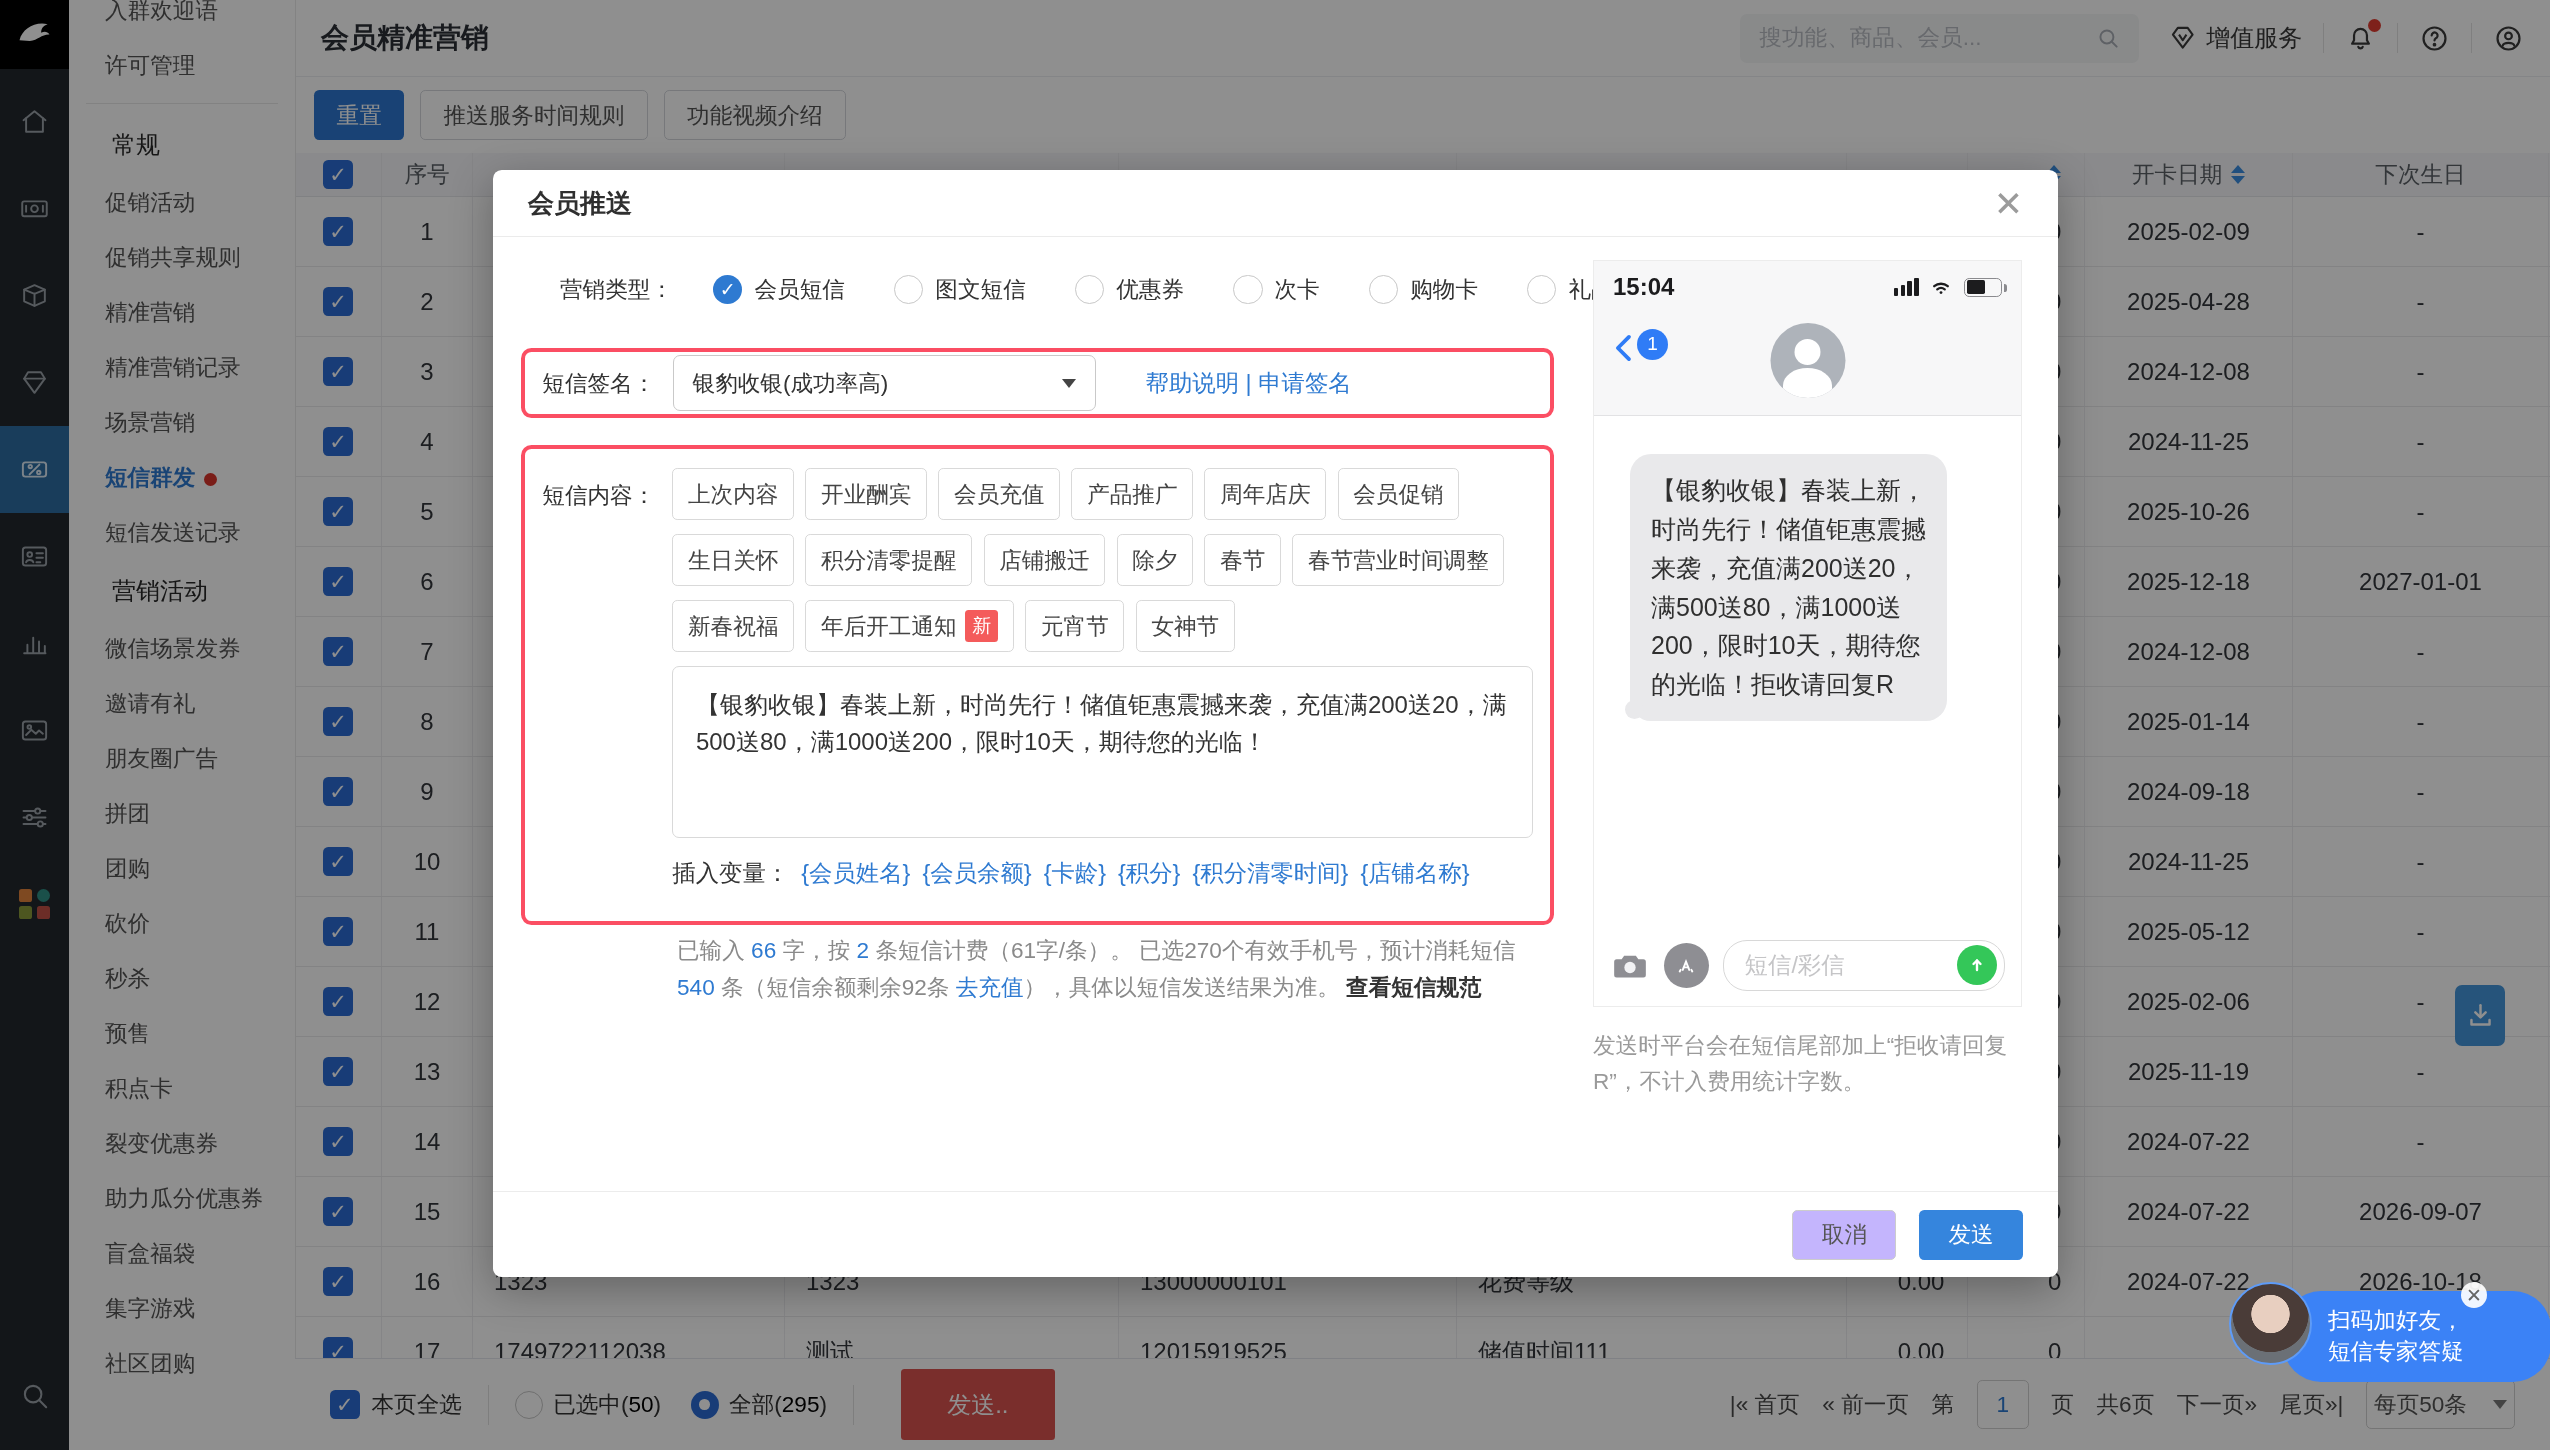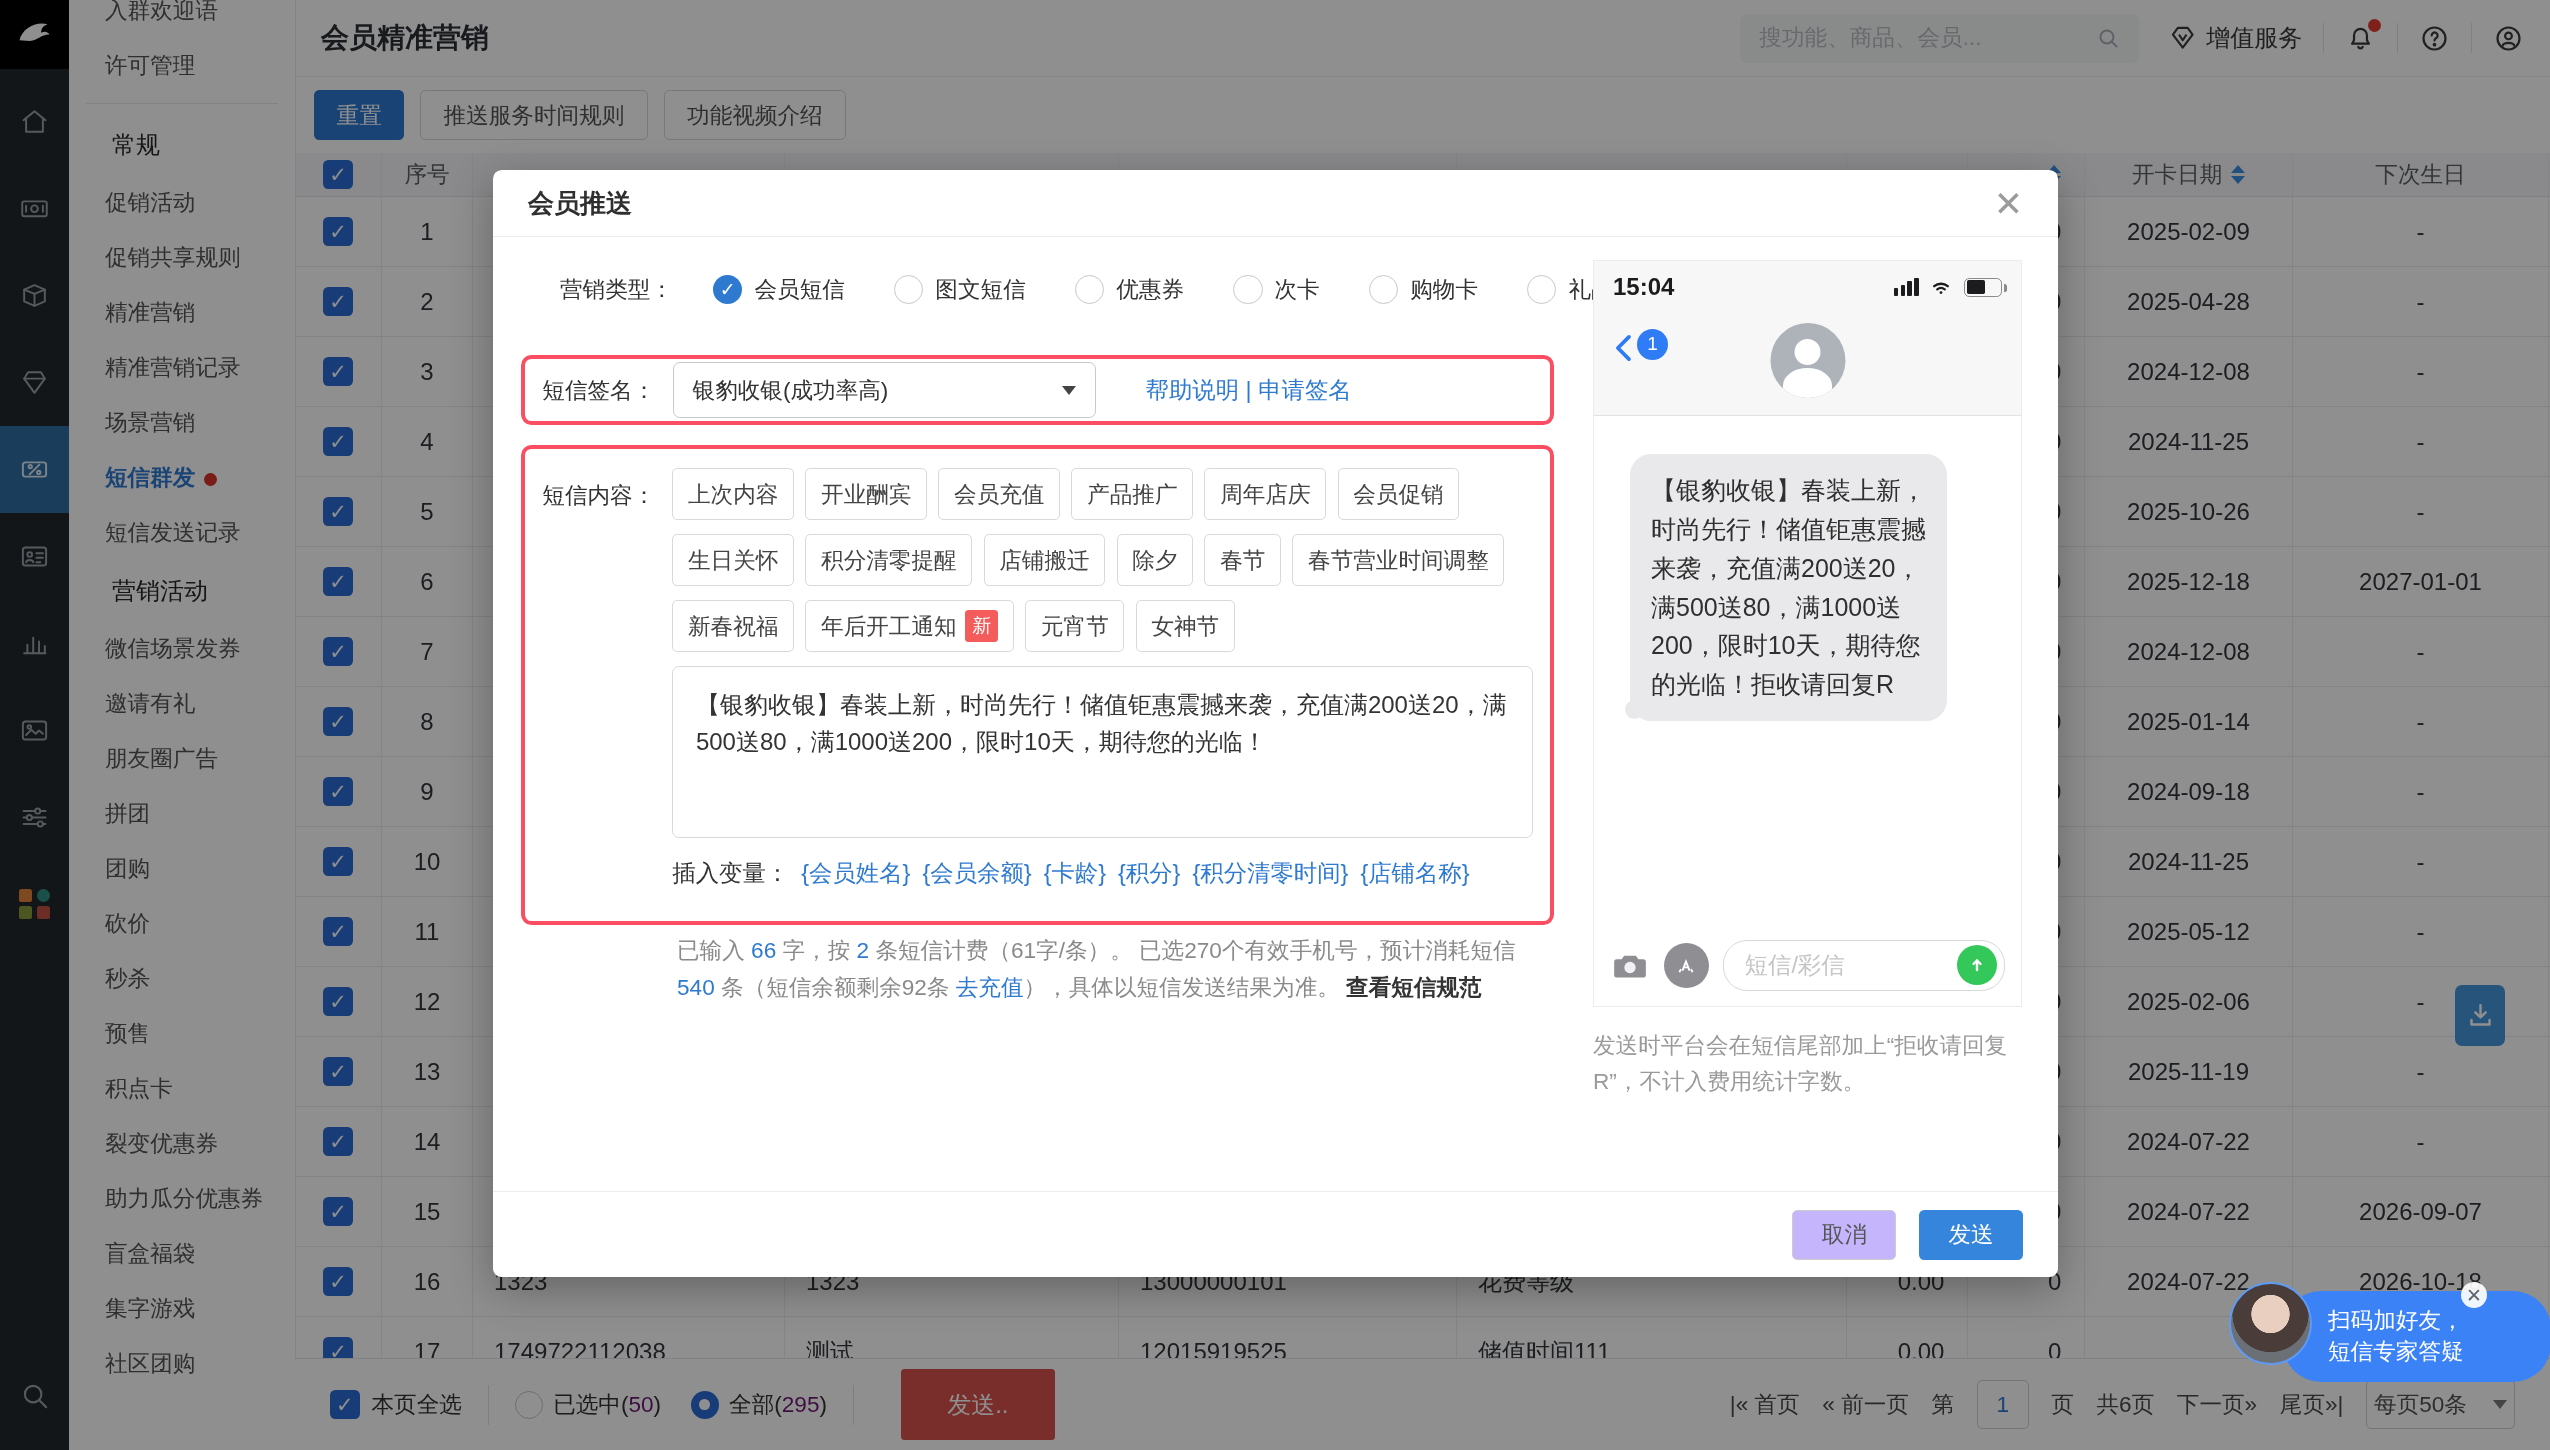--- a/index.html
+++ b/index.html
@@ -62,42 +62,42 @@
   .cb{width:29.5px;height:29.5px;border-radius:5.2px;background:#2b6cd4;display:flex;align-items:center;justify-content:center;color:#fff;font-size:21px;cursor:pointer;flex-shrink:0;}
   .sorter{display:inline-flex;flex-direction:column;gap:3.5px;margin-left:8.7px;cursor:pointer;}
   .sorter .up{width:0;height:0;border-left:7.8px solid transparent;border-right:7.8px solid transparent;border-bottom:8.7px solid #3b8ee0;}
   .sorter .dn{width:0;height:0;border-left:7.8px solid transparent;border-right:7.8px solid transparent;border-top:8.7px solid #3b8ee0;}
   
   .bottombar{position:absolute;left:0;right:0;bottom:0;height:91px;background:#fff;border-top:0.9px solid #e4e7ed;display:flex;align-items:center;padding:0 35px;z-index:10;font-size:22.6px;color:#333;}
   .vpipe{width:0.9px;height:40px;background:#e0e0e0;margin:0 26px;}
   .radio{width:28px;height:28px;border-radius:50%;border:1.7px solid #c6c6c6;background:#fff;box-sizing:border-box;margin-right:10.4px;cursor:pointer;flex-shrink:0;}
   .radio.on{border:none;background:#2b6cd4;position:relative;}
   .radio.on:after{content:"";position:absolute;left:8.7px;top:8.7px;width:10.4px;height:10.4px;border-radius:50%;background:#fff;}
-  .blue{color:#701a75;}
+  .blue{color:#000000;}
   .send2{background:#d9534f;color:#fff;width:154px;height:71px;border-radius:3.5px;display:flex;align-items:center;justify-content:center;font-size:24px;margin-left:21px;cursor:pointer;}
   .pager{margin-left:auto;display:flex;align-items:center;gap:22.6px;color:#4a4a4a;white-space:nowrap;}
   .pager .pg{cursor:pointer;}
   .pagebox{width:50px;height:47px;border:0.9px solid #d0d0d0;border-radius:5.2px;display:flex;align-items:center;justify-content:center;color:#2e7ad1;}
   .persel{width:147px;height:47px;border:0.9px solid #d0d0d0;border-radius:5.2px;display:flex;align-items:center;justify-content:center;gap:12px;color:#555;cursor:pointer;}
   
   .fab{position:absolute;left:2455px;top:985px;width:50px;height:61px;background:#4596db;border-radius:7px;display:flex;align-items:center;justify-content:center;z-index:15;cursor:pointer;}
   
   .backdrop{position:absolute;inset:0;background:rgba(0,0,0,0.44);z-index:40;}
   
   .modal{position:absolute;left:493px;top:170px;width:1565px;height:1107px;background:#fff;border-radius:8.7px;z-index:50;box-shadow:0 12px 43px rgba(0,0,0,.3);}
   .m-head2{height:66px;border-bottom:0.9px solid #ebebeb;display:flex;align-items:center;padding:0 35px;}
   .m-title{font-size:26px;font-weight:bold;color:#2f2f2f;}
   .m-close{margin-left:auto;font-size:35px;color:#9b9b9b;cursor:pointer;line-height:1;}
   .typerow{position:absolute;left:35px;top:104px;display:flex;align-items:center;font-size:22.6px;color:#333;margin-left:32px;}
   .typerow .lbl{margin-right:40px;}
   .opt{display:flex;align-items:center;gap:12px;margin-right:49px;cursor:pointer;}
   .rch{width:29.5px;height:29.5px;border-radius:50%;background:#2e7ad1;color:#fff;display:flex;align-items:center;justify-content:center;font-size:19px;flex-shrink:0;}
   .run{width:29.5px;height:29.5px;border-radius:50%;border:1.7px solid #c8c8c8;box-sizing:border-box;background:#fff;flex-shrink:0;}
   .redbox{position:absolute;left:28px;border:4.3px solid #fb4e63;border-radius:10.4px;box-sizing:border-box;width:1033px;}
-  .rb1{top:185px;height:70px;display:flex;align-items:center;padding:0 17.3px;}
+  .rb1{top:178px;height:70px;display:flex;align-items:center;padding:0 17.3px;}
   .rb1 .lbl,.rb2 .lbl{font-size:22.6px;color:#333;white-space:nowrap;}
   .sigsel{width:423px;height:56px;border:0.9px solid #c9c9c9;border-radius:7px;display:flex;align-items:center;justify-content:space-between;padding:0 19px;font-size:22.6px;color:#333;margin-left:17.3px;box-sizing:border-box;cursor:pointer;}
   .siglinks{margin-left:50px;font-size:23.4px;color:#2e7ad1;cursor:pointer;}
   .rb2{top:275px;height:480px;padding:19px 17.3px;display:flex;}
   .rb2 .lbl{margin-top:12px;width:130px;flex-shrink:0;}
   .content{flex:1;}
   .tplwrap{display:flex;flex-wrap:wrap;}
   .tpl{height:50px;border:0.9px solid #d9d9d9;border-radius:5.2px;background:#fff;font-size:22.6px;color:#444;display:inline-flex;align-items:center;padding:0 14.7px;margin:0 11.3px 14px 0;cursor:pointer;white-space:nowrap;}
   .badge{background:#f45b5b;color:#fff;font-size:19px;border-radius:3.5px;padding:2.6px 7px;margin-left:8.7px;}
   .smsbox{border:0.9px solid #d9d9d9;border-radius:7px;height:172px;box-sizing:border-box;padding:19px 22.6px;font-size:24px;line-height:1.55;color:#333;overflow:hidden;cursor:text;}

